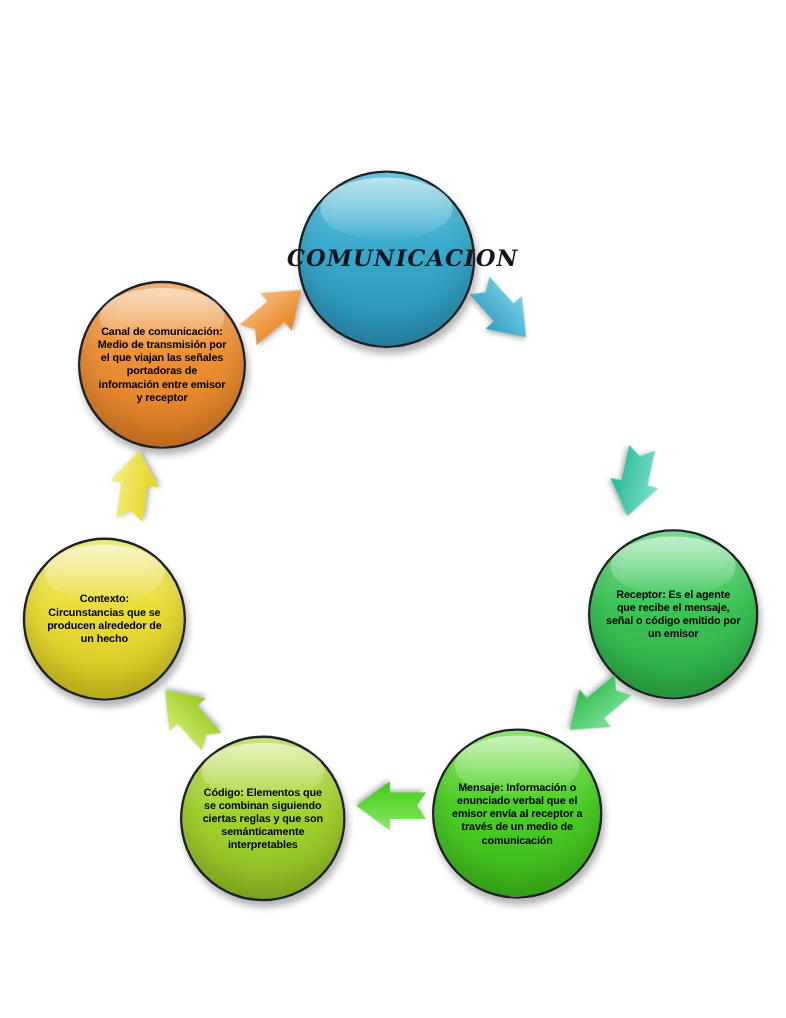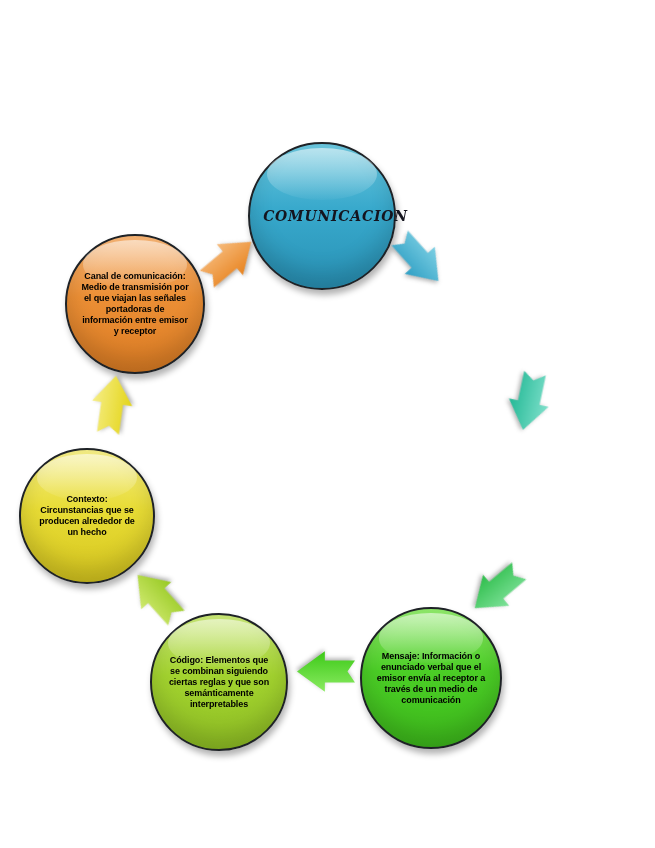--- a/index.html
+++ b/index.html
@@ -40,21 +40,21 @@
     font-weight: bold;
     line-height: 11px;
     color: #000000;
     letter-spacing: -0.1px;
   }
   .node .title-label {
     position: relative;
     font-family: "DejaVu Serif", serif;
     font-style: italic;
     font-weight: bold;
-    font-size: 14px;
+    font-size: 19px;
     letter-spacing: 0.8px;
     color: #14141e;
     margin-left: 27px;
   }
   
   .c-blue        { background: linear-gradient(to bottom, #6ac6dd 0%, #38a9cc 45%, #2992b6 100%); }
   .c-teal        { background: linear-gradient(to bottom, #77dcc6 0%, #2ec0a0 45%, #21a98a 100%); }
   .c-green       { background: linear-gradient(to bottom, #79dd90 0%, #3cc557 45%, #2cad45 100%); }
   .c-brightgreen { background: linear-gradient(to bottom, #8fe86a 0%, #4bce26 45%, #3db91b 100%); }
   .c-yellowgreen { background: linear-gradient(to bottom, #c8e675 0%, #a3d32f 45%, #8fbf24 100%); }
@@ -121,20 +121,23 @@
           <stop offset="1" stop-color="#e8831f"></stop>
       </linearGradient>
     </defs>
   </svg>
 
   <div class="node c-blue n-comunicacion">
     <span class="title-label">COMUNICACION</span>
   </div>
 
 
+  <div class="node c-green n-receptor">
+    <span class="label">Receptor: Es el agente que recibe el mensaje, señal o código emitido por un emisor</span>
+  </div>
 
   <div class="node c-yellowgreen n-codigo">
     <span class="label">Código: Elementos que se combinan siguiendo ciertas reglas y que son semánticamente interpretables</span>
   </div>
 
   <div class="node c-brightgreen n-mensaje">
     <span class="label">Mensaje: Información o enunciado verbal que el emisor envía al receptor a través de un medio de comunicación</span>
   </div>
 
   <div class="node c-yellow n-contexto">

